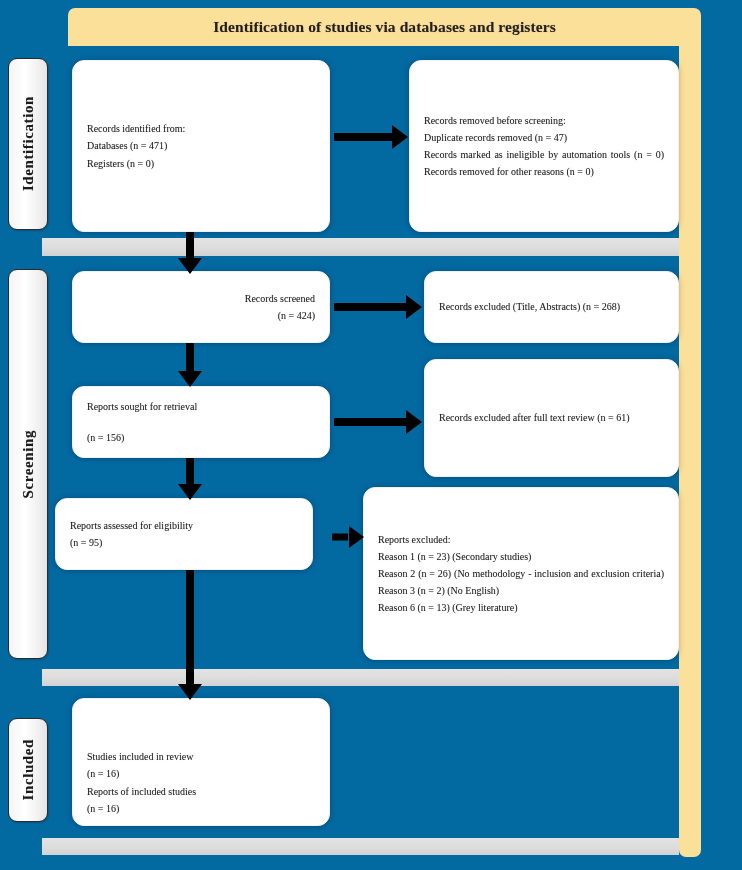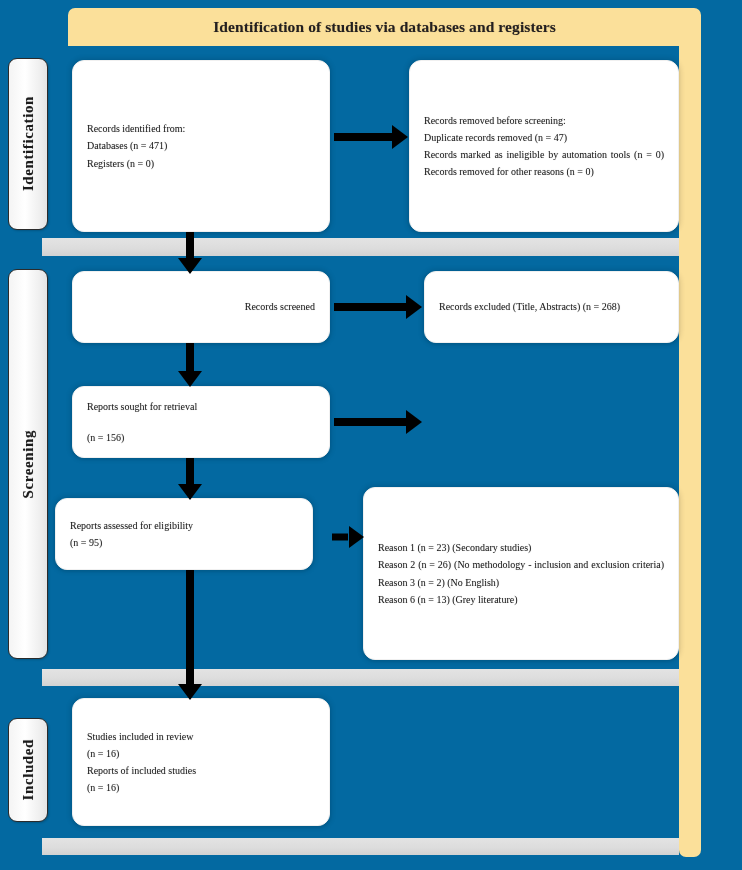--- a/index.html
+++ b/index.html
@@ -111,21 +111,21 @@
   .box.justify p.j-force { text-align-last: justify; }
 
   .box.b-identified   { left: 72px;  top: 60px;  width: 258px; height: 172px; }
   .box.b-removed      { left: 409px; top: 60px;  width: 270px; height: 172px; }
   .box.b-screened     { left: 72px;  top: 271px; width: 258px; height: 72px; align-items: flex-end;  }
   .box.b-excl-title   { left: 424px; top: 271px; width: 255px; height: 72px;  }
   .box.b-sought       { left: 72px;  top: 386px; width: 258px; height: 72px; gap: 14px;  }
   .box.b-excl-full    { left: 424px; top: 359px; width: 255px; height: 118px; }
   .box.b-assessed     { left: 55px;  top: 498px; width: 258px; height: 72px;  }
   .box.b-reports-excl { left: 363px; top: 487px; width: 316px; height: 173px; }
-  .box.b-included     { left: 72px;  top: 698px; width: 258px; height: 128px; }
+  .box.b-included     { left: 72px;  top: 698px; width: 258px; height: 128px; justify-content: flex-end; }
 
   
   .arrow { position: absolute; }
   .arrow .shaft { position: absolute; background: #000000; }
   .arrow .head  { position: absolute; width: 0; height: 0; }
 
   
   .arrow.down .shaft { left: 50%; transform: translateX(-50%); width: 8px; top: 0; }
   .arrow.down .head {
     left: 50%; transform: translateX(-50%); bottom: 0;
@@ -195,38 +195,43 @@
 
   <div class="box b-removed justify">
     <p>Records removed before screening:</p>
     <p>Duplicate records removed (n = 47)</p>
     <p class="j-force">Records marked as ineligible by automation tools (n = 0)</p>
     <p> Records removed for other reasons (n = 0)</p>
   </div>
 
   <div class="box b-screened">
     <p>Records screened</p>
+    <p>(n = 424)</p>
   </div>
 
   <div class="box b-excl-title justify">
     <p>Records excluded (Title, Abstracts) (n = 268)</p>
   </div>
 
   <div class="box b-sought">
     <p>Reports sought for retrieval</p>
     <p>(n = 156)</p>
   </div>
 
+  <div class="box b-excl-full justify">
+    <p>Records excluded after full text review (n = 61)</p>
+  </div>
 
   <div class="box b-assessed">
     <p>Reports assessed for eligibility</p>
     <p>(n = 95)</p>
   </div>
 
   <div class="box b-reports-excl justify">
+    <p>Reports excluded:</p>
     <p>Reason 1 (n = 23) (Secondary studies)</p>
     <p class="j-force">Reason 2 (n = 26) (No methodology - inclusion and exclusion criteria)</p>
     <p>Reason 3 (n = 2) (No English)</p>
     <p>Reason 6 (n = 13) (Grey literature)</p>
   </div>
 
   <div class="box b-included">
     <p>Studies included in review</p>
     <p>(n = 16)</p>
     <p>Reports of included studies</p>

